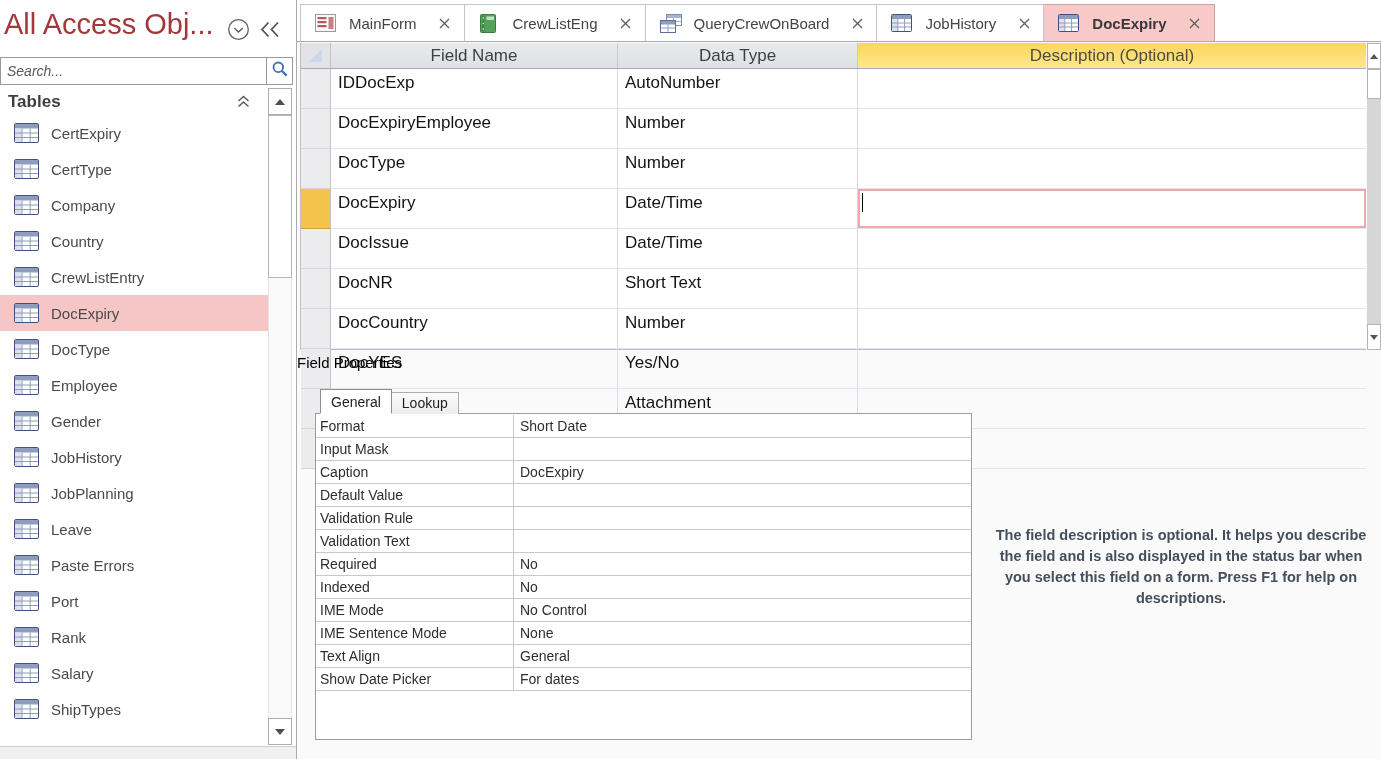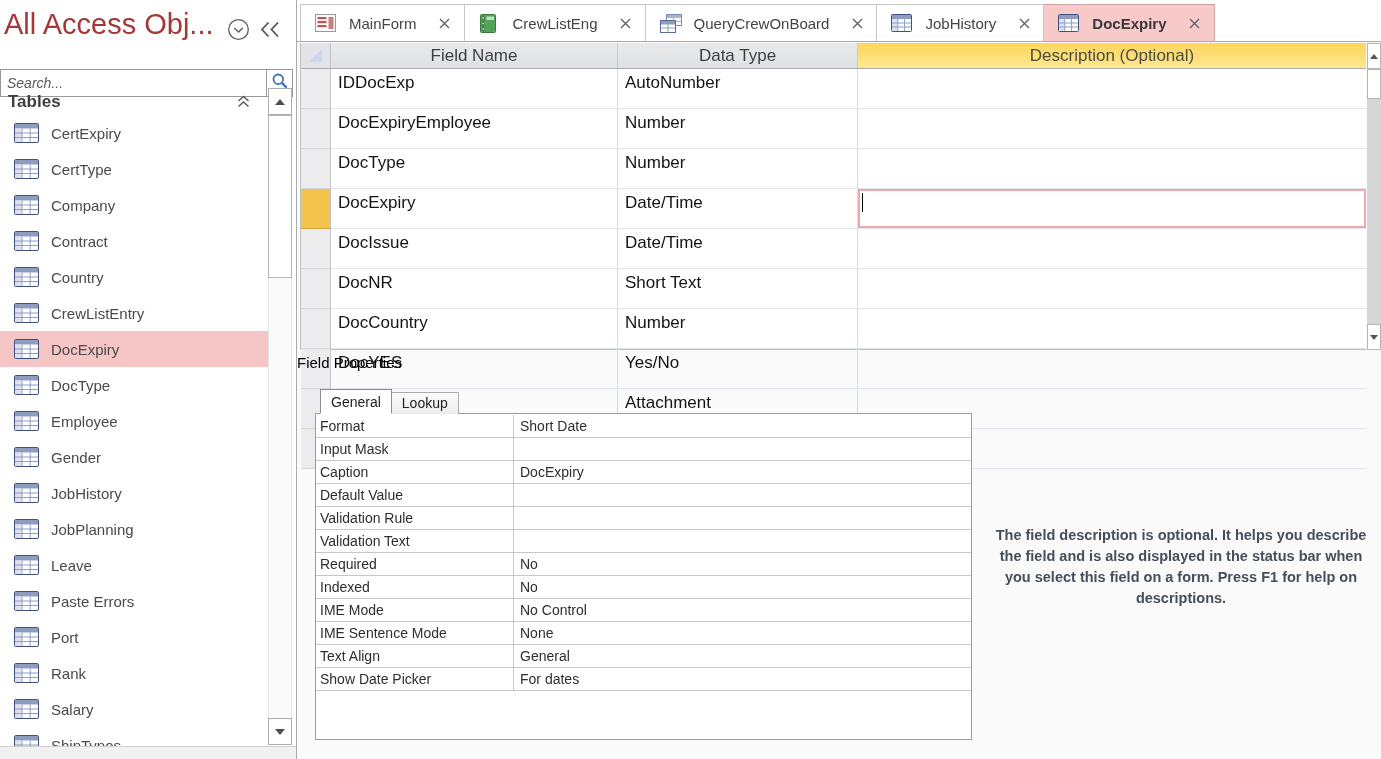--- a/index.html
+++ b/index.html
@@ -8,21 +8,21 @@
   .app { position:relative; width:1381px; height:759px; background:#fff; }
 
   
   .sidebar { position:absolute; left:0; top:0; width:297px; height:759px;
     background:#fff; border-right:1px solid #ababab; overflow:hidden; }
   .sidebar-title { position:absolute; left:4px; top:8px; width:222px; height:42px;
     font-size:29px; color:#a4373a; white-space:nowrap; overflow:hidden; cursor:pointer; }
   .circle-arrow { position:absolute; left:227px; top:18px; width:23px; height:23px; }
   .shutter { position:absolute; left:259px; top:21px; width:22px; height:17px; }
 
-  .search-row { position:absolute; left:0; top:57px; width:256px; height:28px;margin-top:12px; }
+  .search-row { position:absolute; left:0; top:57px; width:256px; height:28px; }
   .search-input { position:absolute; left:0; top:0; width:266px; height:28px;
     border:1px solid #989898; border-right:none; padding:0 6px; font-size:14px;
     font-family:"Liberation Sans",sans-serif; color:#333; outline:none; }
   .search-input::placeholder { color:#5a5a5a; font-style:italic; }
   .search-btn { position:absolute; left:266px; top:0; width:27px; height:28px;
     background:#fff; border:1px solid #989898; display:flex; align-items:center;
     justify-content:center; cursor:pointer; }
 
   .group-header { position:absolute; left:0; top:88px; width:268px; height:27px;
     display:flex; align-items:center; cursor:pointer; }
@@ -195,31 +195,20 @@
             <svg width="25" height="20" viewBox="0 0 25 20">
               <rect x="0.5" y="0.5" width="24" height="19" rx="1.5" fill="#fff" stroke="#41507c"></rect>
               <rect x="1" y="1" width="23" height="4.5" fill="#8e9cc0"></rect>
               <rect x="1" y="5.5" width="6.5" height="13.5" fill="#dbe1ef"></rect>
               <path d="M8 5.5 V19 M16.2 5.5 V19 M1 10 H24 M1 14.5 H24" stroke="#8e9cc0" stroke-width="1" fill="none"></path>
             </svg>
           </span>
           <span class="nav-label">Company</span>
         </div>
 
-        <div class="nav-item">
-          <span class="tbl-ico">
-            <svg width="25" height="20" viewBox="0 0 25 20">
-              <rect x="0.5" y="0.5" width="24" height="19" rx="1.5" fill="#fff" stroke="#41507c"></rect>
-              <rect x="1" y="1" width="23" height="4.5" fill="#8e9cc0"></rect>
-              <rect x="1" y="5.5" width="6.5" height="13.5" fill="#dbe1ef"></rect>
-              <path d="M8 5.5 V19 M16.2 5.5 V19 M1 10 H24 M1 14.5 H24" stroke="#8e9cc0" stroke-width="1" fill="none"></path>
-            </svg>
-          </span>
-          <span class="nav-label">Contract</span>
-        </div>
 
         <div class="nav-item">
           <span class="tbl-ico">
             <svg width="25" height="20" viewBox="0 0 25 20">
               <rect x="0.5" y="0.5" width="24" height="19" rx="1.5" fill="#fff" stroke="#41507c"></rect>
               <rect x="1" y="1" width="23" height="4.5" fill="#8e9cc0"></rect>
               <rect x="1" y="5.5" width="6.5" height="13.5" fill="#dbe1ef"></rect>
               <path d="M8 5.5 V19 M16.2 5.5 V19 M1 10 H24 M1 14.5 H24" stroke="#8e9cc0" stroke-width="1" fill="none"></path>
             </svg>
           </span>

